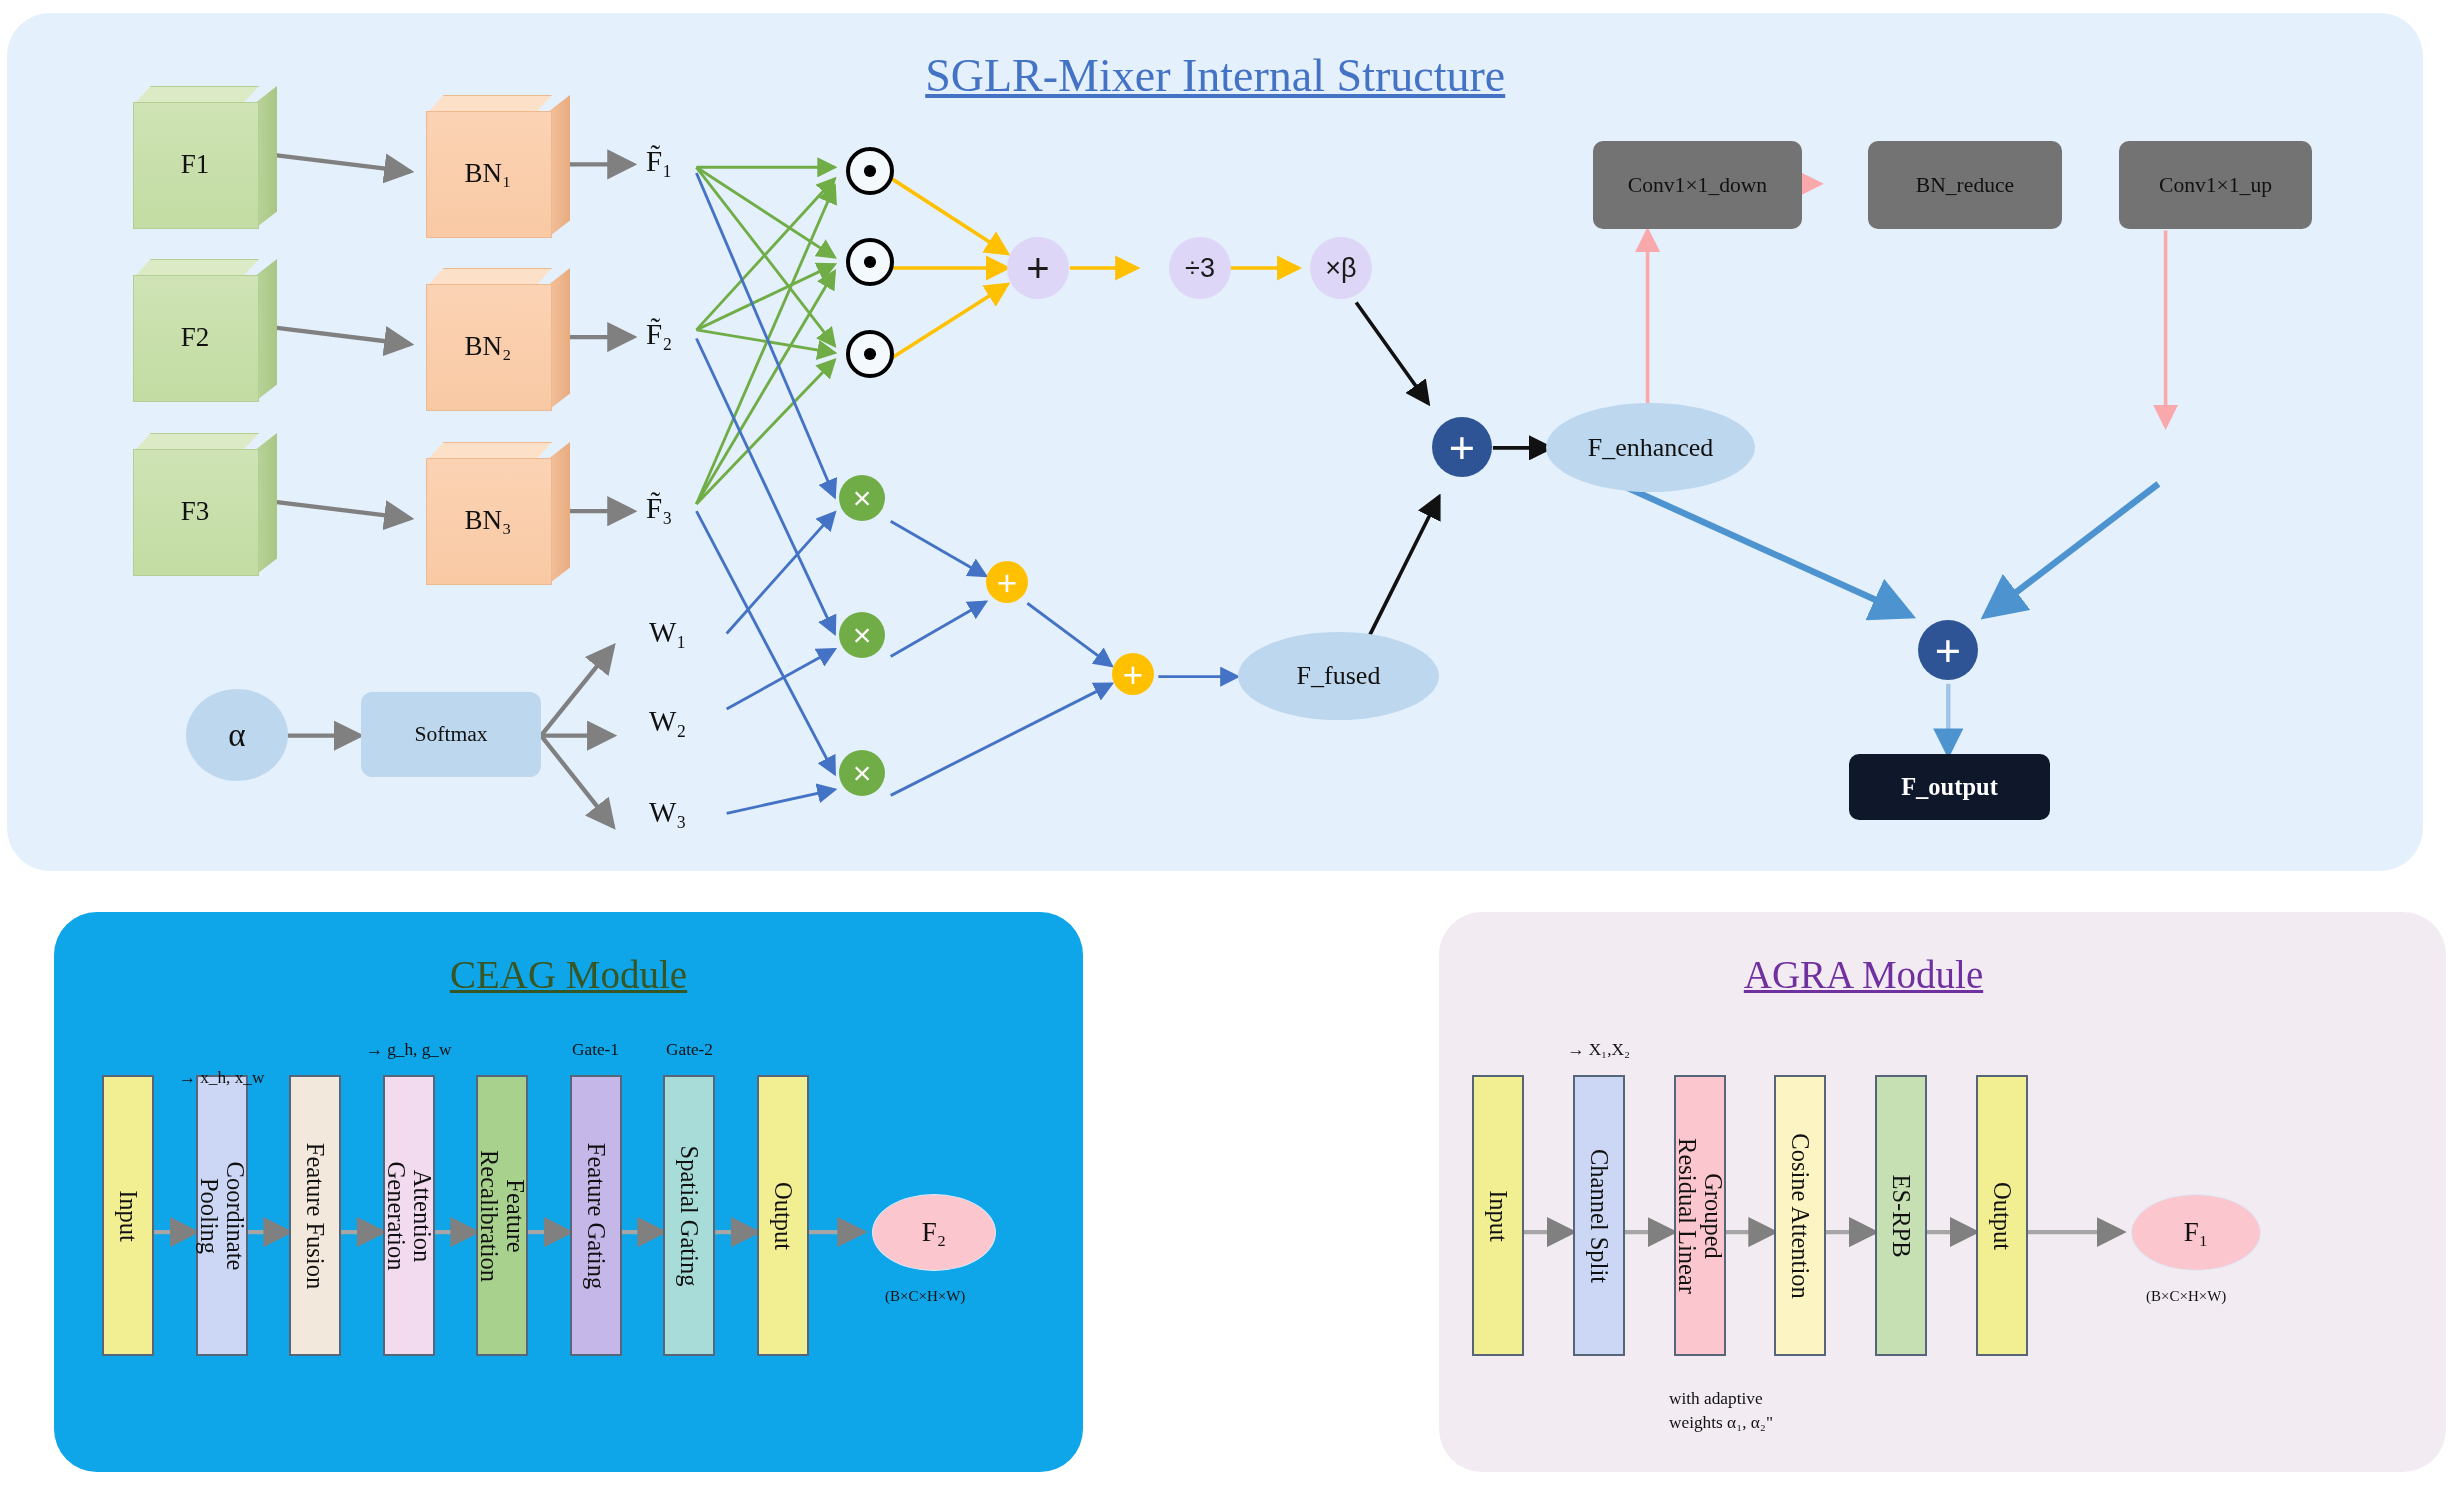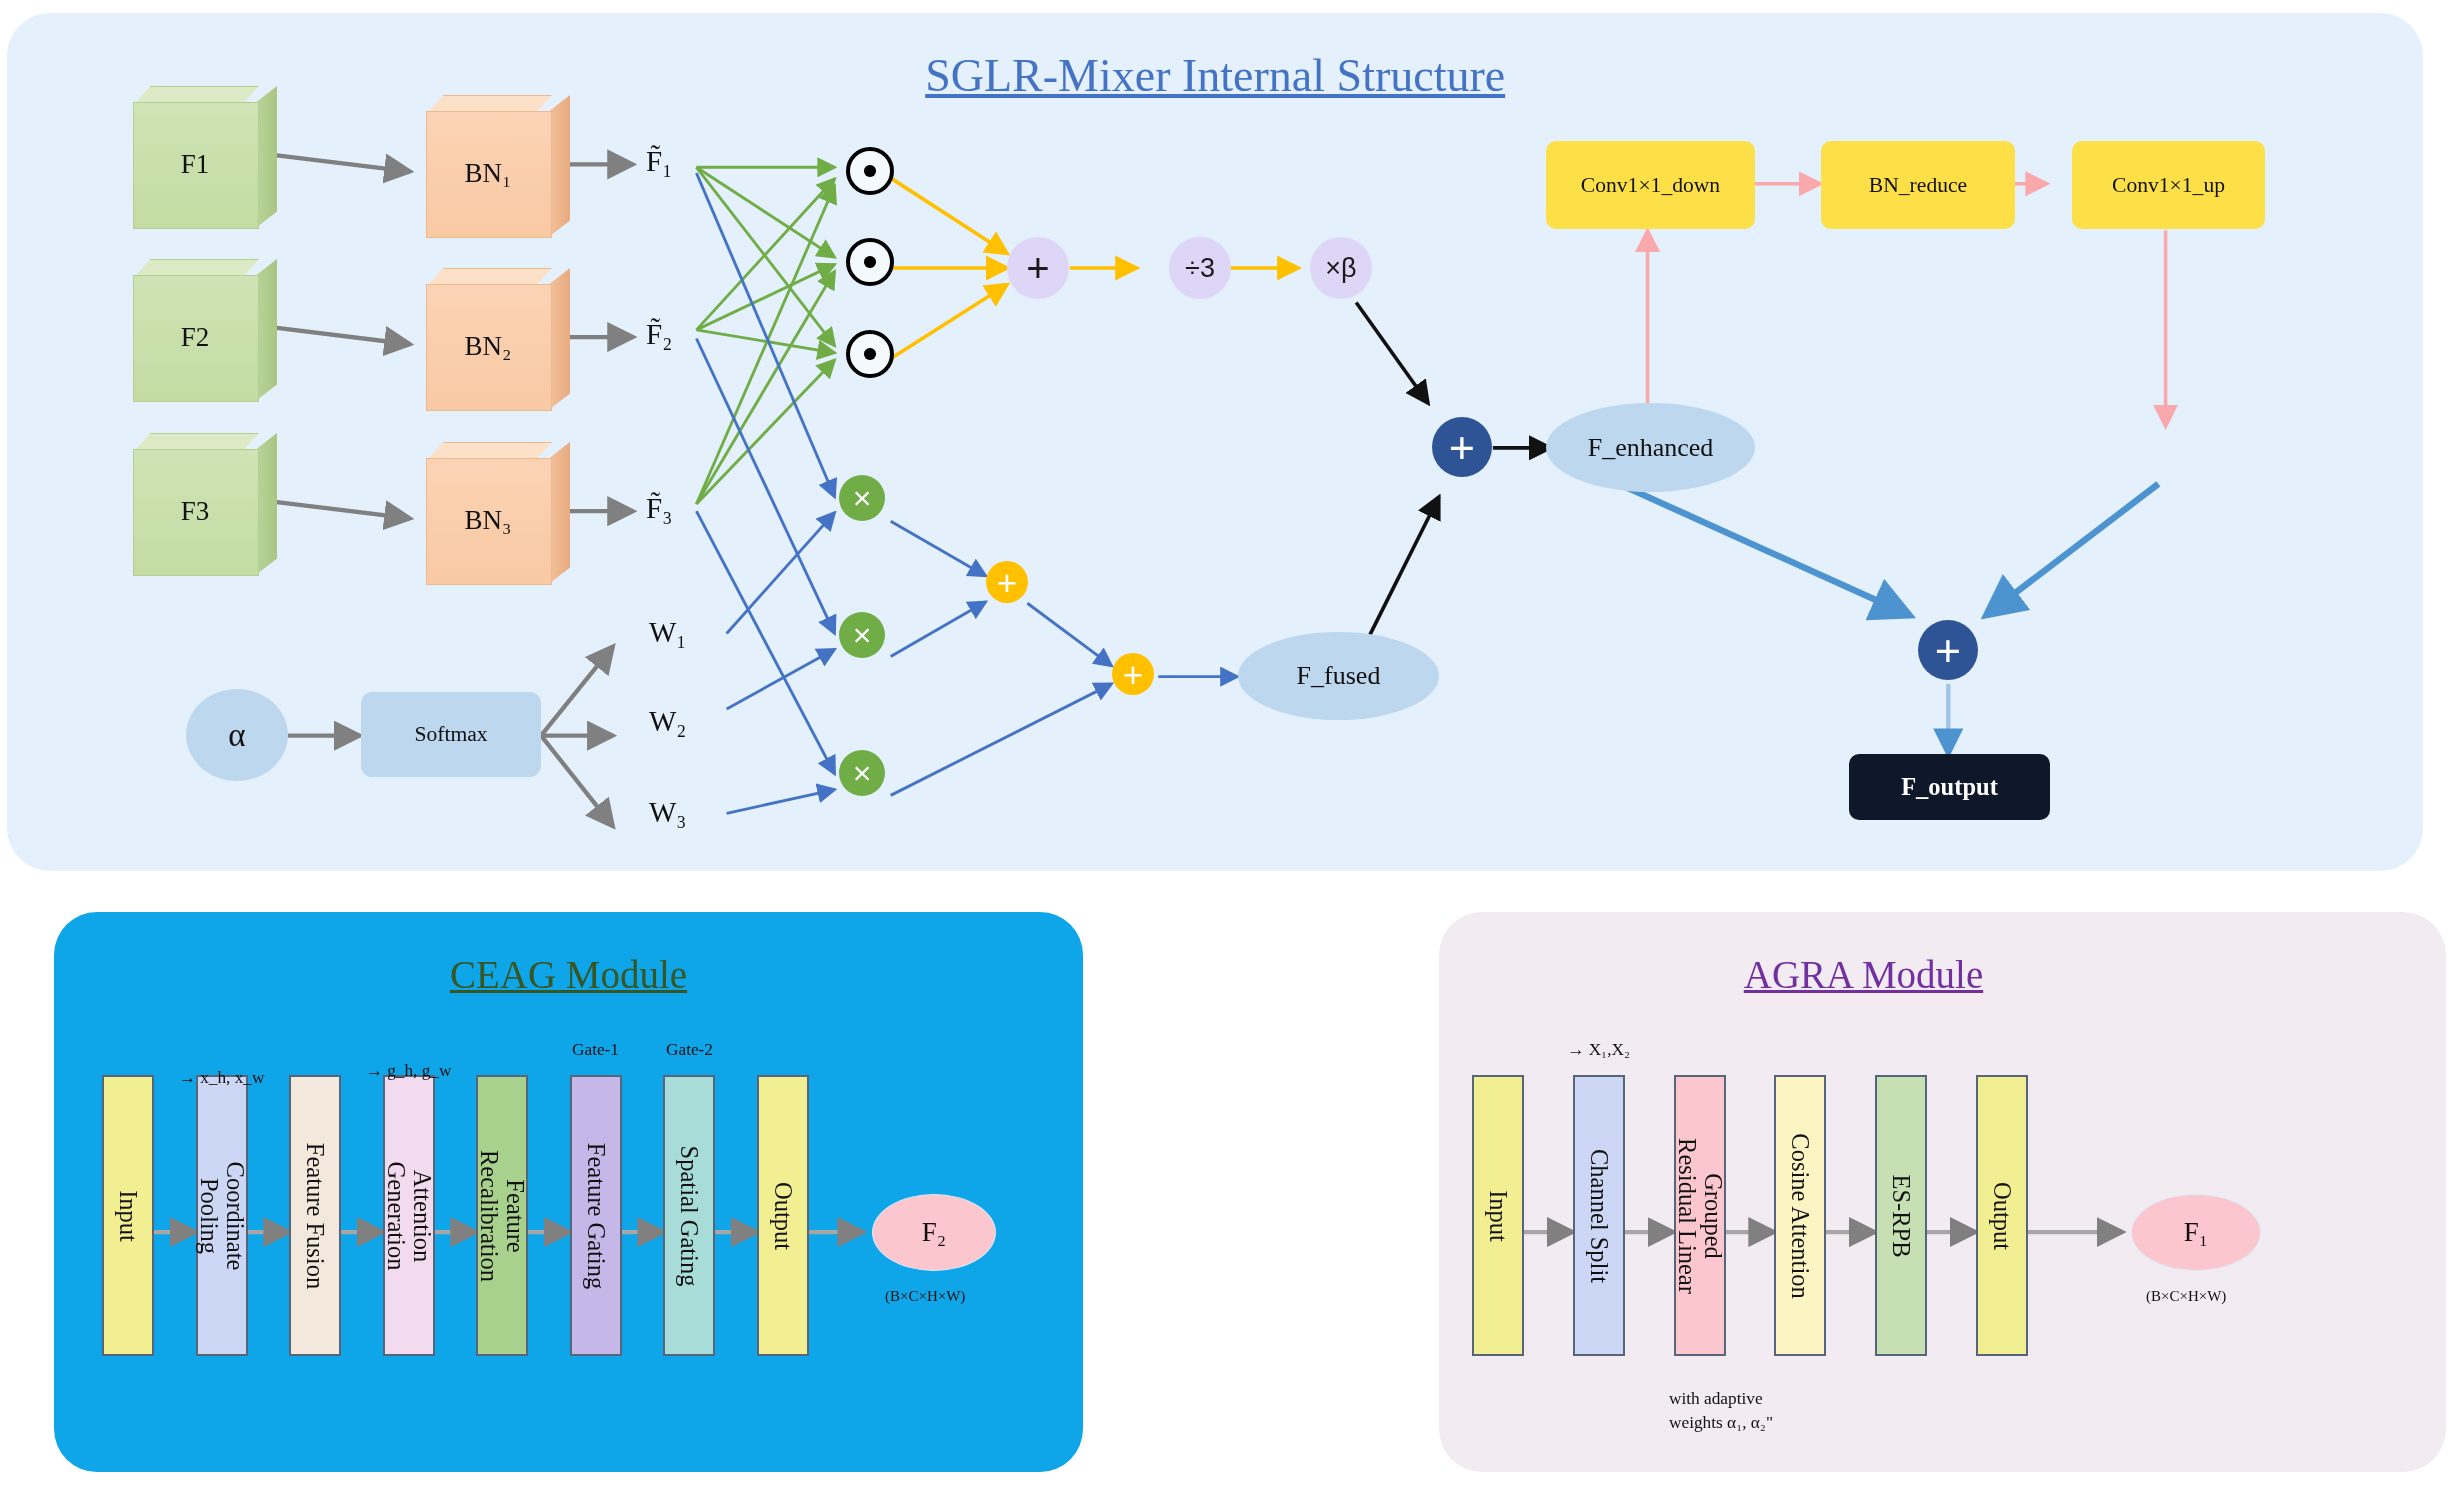--- a/index.html
+++ b/index.html
@@ -49,21 +49,21 @@
   .plusop-navy{width:60px;height:60px;background:#2e5496;color:#fff;font-size:45px;line-height:1;
        font-family:"Liberation Sans",sans-serif;}
   .lav{background:#ddd6f6;color:#1b1b1b;font-family:"Liberation Sans",sans-serif;}
   .lav-plus{width:62px;height:62px;font-size:40px;}
   .lav-sm{width:62px;height:62px;font-size:27px;}
 
   
   .ell{position:absolute;border-radius:50%;display:flex;align-items:center;justify-content:center;
        background:#bdd7ee;color:#111;}
   .pill{position:absolute;border-radius:10px;display:flex;align-items:center;justify-content:center;}
-  .pink-box{background:#fde047;color:#111;font-size:21.6px;}
+  .pink-box{background:#737373;color:#111;font-size:21.6px;margin-left:47px;}
   .soft-box{background:#bdd7ee;color:#111;font-size:21.6px;border-radius:11.5px;}
   .out-box{background:#0f172a;color:#fff;font-size:24.5px;font-weight:bold;border-radius:10px;}
 
   
   .bar{position:absolute;border:2.2px solid #56657a;box-sizing:border-box;}
   .bar span{position:absolute;left:50%;top:50%;transform:translate(-50%,-50%) rotate(90deg);
     white-space:nowrap;font-size:24.5px;color:#111;text-align:center;line-height:1.05;}
   .cap{position:absolute;font-size:17.3px;color:#111;white-space:nowrap;text-align:center;}
   .rnd{position:absolute;border-radius:50%;display:flex;align-items:center;justify-content:center;
        background:#fbc6cd;border:1.4px solid #dce9f7;color:#111;font-size:27px;}
@@ -289,21 +289,21 @@
       <div class="bar" style="left: 196px; top: 1075px; width: 52px; height: 281px; background: rgb(204, 215, 245);">
         <span>Coordinate<br>Pooling</span>
       </div>
       <div class="cap" style="left: 167px; top: 1068px; width: 109px;">→ x_h, x_w</div>
       <div class="bar" style="left: 289px; top: 1075px; width: 52px; height: 281px; background: rgb(243, 232, 220);">
         <span>Feature Fusion</span>
       </div>
       <div class="bar" style="left: 383px; top: 1075px; width: 52px; height: 281px; background: rgb(242, 219, 238);">
         <span>Attention<br>Generation</span>
       </div>
-      <div class="cap" style="left: 354px; top: 1040px; width: 109px; margin-top: 21px;">→ g_h, g_w</div>
+      <div class="cap" style="left: 354px; top: 1040px; width: 109px;">→ g_h, g_w</div>
       <div class="bar" style="left: 476px; top: 1075px; width: 52px; height: 281px; background: rgb(169, 209, 142);">
         <span>Feature<br>Recalibration</span>
       </div>
       <div class="bar" style="left: 570px; top: 1075px; width: 52px; height: 281px; background: rgb(197, 184, 232);">
         <span>Feature Gating</span>
       </div>
       <div class="cap" style="left: 541px; top: 1040px; width: 109px;">Gate-1</div>
       <div class="bar" style="left: 663px; top: 1075px; width: 52px; height: 281px; background: rgb(168, 220, 217);">
         <span>Spatial Gating</span>
       </div>

